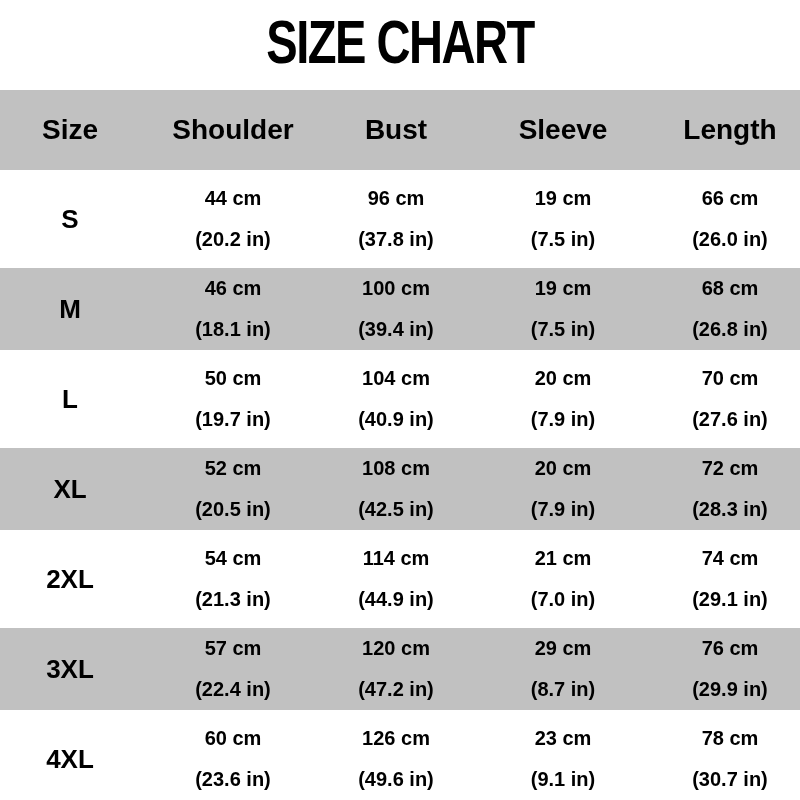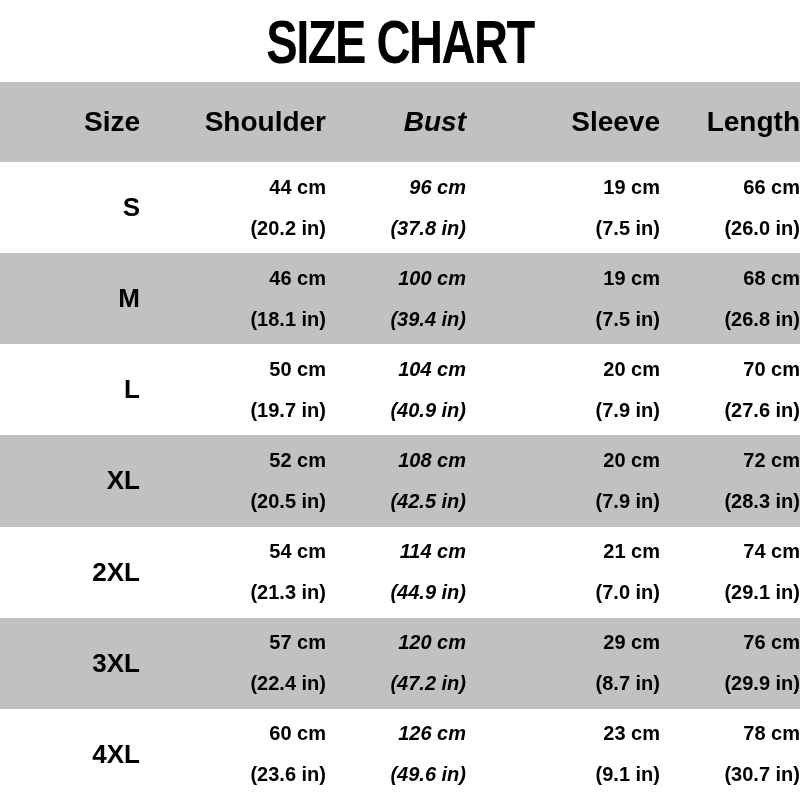--- a/index.html
+++ b/index.html
@@ -5,21 +5,21 @@
   html, body { margin: 0; padding: 0; }
   body {
     width: 800px; height: 800px;
     background: #ffffff;
     font-family: "Liberation Sans", sans-serif;
     color: #000000;
     overflow: hidden;
   }
   .page {
     width: 800px; height: 800px;
-    display: flex; flex-direction: column;
+    display: flex; flex-direction: column; gap: 8px;
   }
   .title-bar {
     height: 82px; flex: 0 0 82px;
     display: flex; align-items: center; justify-content: center;
     background: #ffffff;
   }
   .title-text {
     display: inline-block;
     font-size: 62px;
     font-weight: bold;
@@ -33,24 +33,24 @@
     background: var(--band, #c1c1c1);
     display: flex; align-items: center;
     font-weight: bold; font-size: 28px;
   }
   .row {
     flex: 1 1 auto;
     display: flex; align-items: center;
     background: #ffffff;
   }
   .row.shaded { background: var(--band, #c1c1c1); }
-  .col { text-align: right; white-space: nowrap; }
+  .col { text-align: center; white-space: nowrap; }
   .col-size     { width: 17.5%; }
   .col-shoulder { width: 23.25%; }
-  .col-bust     { width: 17.5%; font-style: italic; }
+  .col-bust     { width: 17.5%; }
   .col-sleeve   { width: 24.25%; }
   .col-length   { width: 17.5%; }
   .size-label { font-weight: bold; font-size: 26px; }
   .cell-line { font-weight: bold; font-size: 20px; line-height: 41px; }
 </style>
 </head>
 <body>
 
 <div class="page">
 

